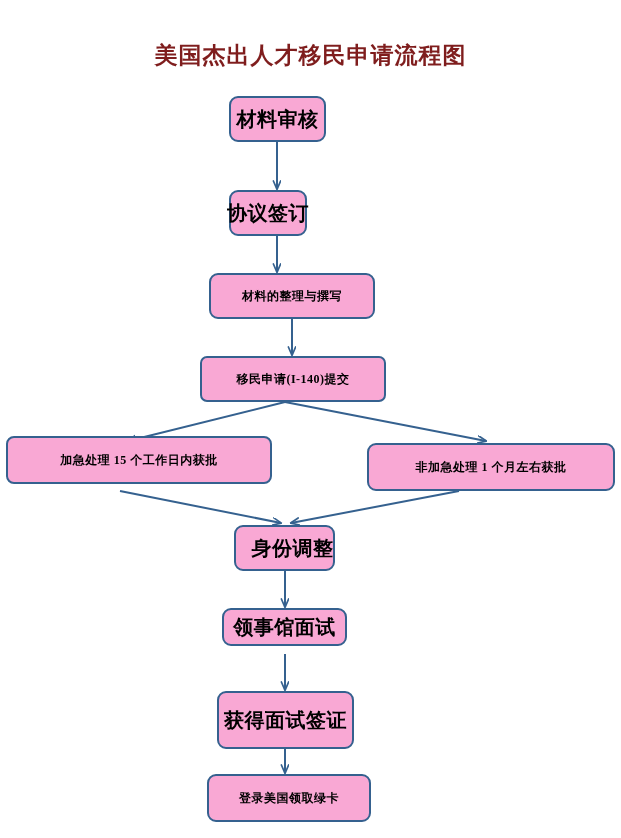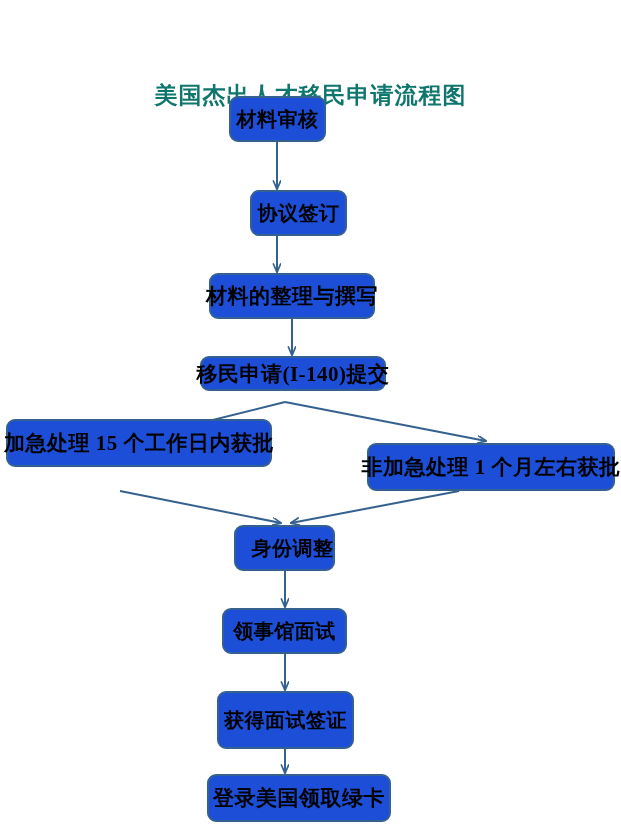--- a/index.html
+++ b/index.html
@@ -19,50 +19,49 @@
   #chart-title {
     position: absolute;
     left: 0;
     top: 40px;
     width: 621px;
     text-align: center;
     font-family: "Liberation Sans", "DejaVu Sans", sans-serif;
     font-weight: bold;
     font-size: 23px;
     letter-spacing: 1px;
-    color: #0f766e;
+    color: #7f1d1d;
     white-space: nowrap;
-    margin-top: 40px;
   }
   #connectors {
     position: absolute;
     left: 0;
     top: 0;
     width: 621px;
     height: 838px;
     pointer-events: none;
   }
   .node {
     position: absolute;
     box-sizing: border-box;
     border: 2px solid #35618f;
     border-radius: 9px;
-    background: #1d4ed8;
+    background: #f9a8d4;
     display: flex;
     align-items: center;
     justify-content: center;
     color: #000000;
     font-family: "Liberation Serif", "DejaVu Serif", serif;
     font-weight: bold;
     font-size: 20px;
     letter-spacing: 0.5px;
     white-space: nowrap;
   }
   .node.wide {
-    font-size: 21px;
+    font-size: 12px;
   }
 </style>
 </head>
 <body>
 
 <div id="canvas">
 
   <div id="chart-title">美国杰出人才移民申请流程图</div>
 
   <svg id="connectors" viewBox="0 0 621 838">
@@ -90,31 +89,31 @@
       <line x1="285" y1="571" x2="285" y2="607"></line>
 
       <line x1="285" y1="654" x2="285" y2="690"></line>
 
       <line x1="285" y1="737" x2="285" y2="773"></line>
     </g>
   </svg>
 
   <div class="node" style="left:229px; top:96px; width:97px; height:46px;">材料审核</div>
 
-  <div class="node" style="left:229px; top:190px; width:97px; height:46px;margin-left:21px;">协议签订</div>
+  <div class="node" style="left:229px; top:190px; width:78px; height:46px;">协议签订</div>
 
   <div class="node wide" style="left:209px; top:273px; width:166px; height:46px;">材料的整理与撰写</div>
 
-  <div class="node wide" style="left:200px; top:356px; width:186px; height:35px;">移民申请(I-140)提交</div>
+  <div class="node wide" style="left:200px; top:356px; width:186px; height:46px;border-radius:7px;">移民申请(I-140)提交</div>
 
-  <div class="node wide" style="left:6px; top:419px; width:266px; height:48px;">加急处理 15 个工作日内获批</div>
+  <div class="node wide" style="left:6px; top:436px; width:266px; height:48px;border-radius:8px;">加急处理 15 个工作日内获批</div>
 
   <div class="node wide" style="left:367px; top:443px; width:248px; height:48px;">非加急处理 1 个月左右获批</div>
 
   <div class="node" style="left:234px; top:525px; width:101px; height:46px;padding-left:16px;">身份调整</div>
 
-  <div class="node" style="left:222px; top:608px; width:125px; height:46px;">领事馆面试</div>
+  <div class="node" style="left:222px; top:608px; width:125px; height:38px;">领事馆面试</div>
 
   <div class="node" style="left:217px; top:691px; width:137px; height:58px;">获得面试签证</div>
 
-  <div class="node wide" style="left:207px; top:774px; width:184px; height:48px;">登录美国领取绿卡</div>
+  <div class="node wide" style="left:207px; top:774px; width:164px; height:48px;">登录美国领取绿卡</div>
 
 </div>
 
 </body></html>

